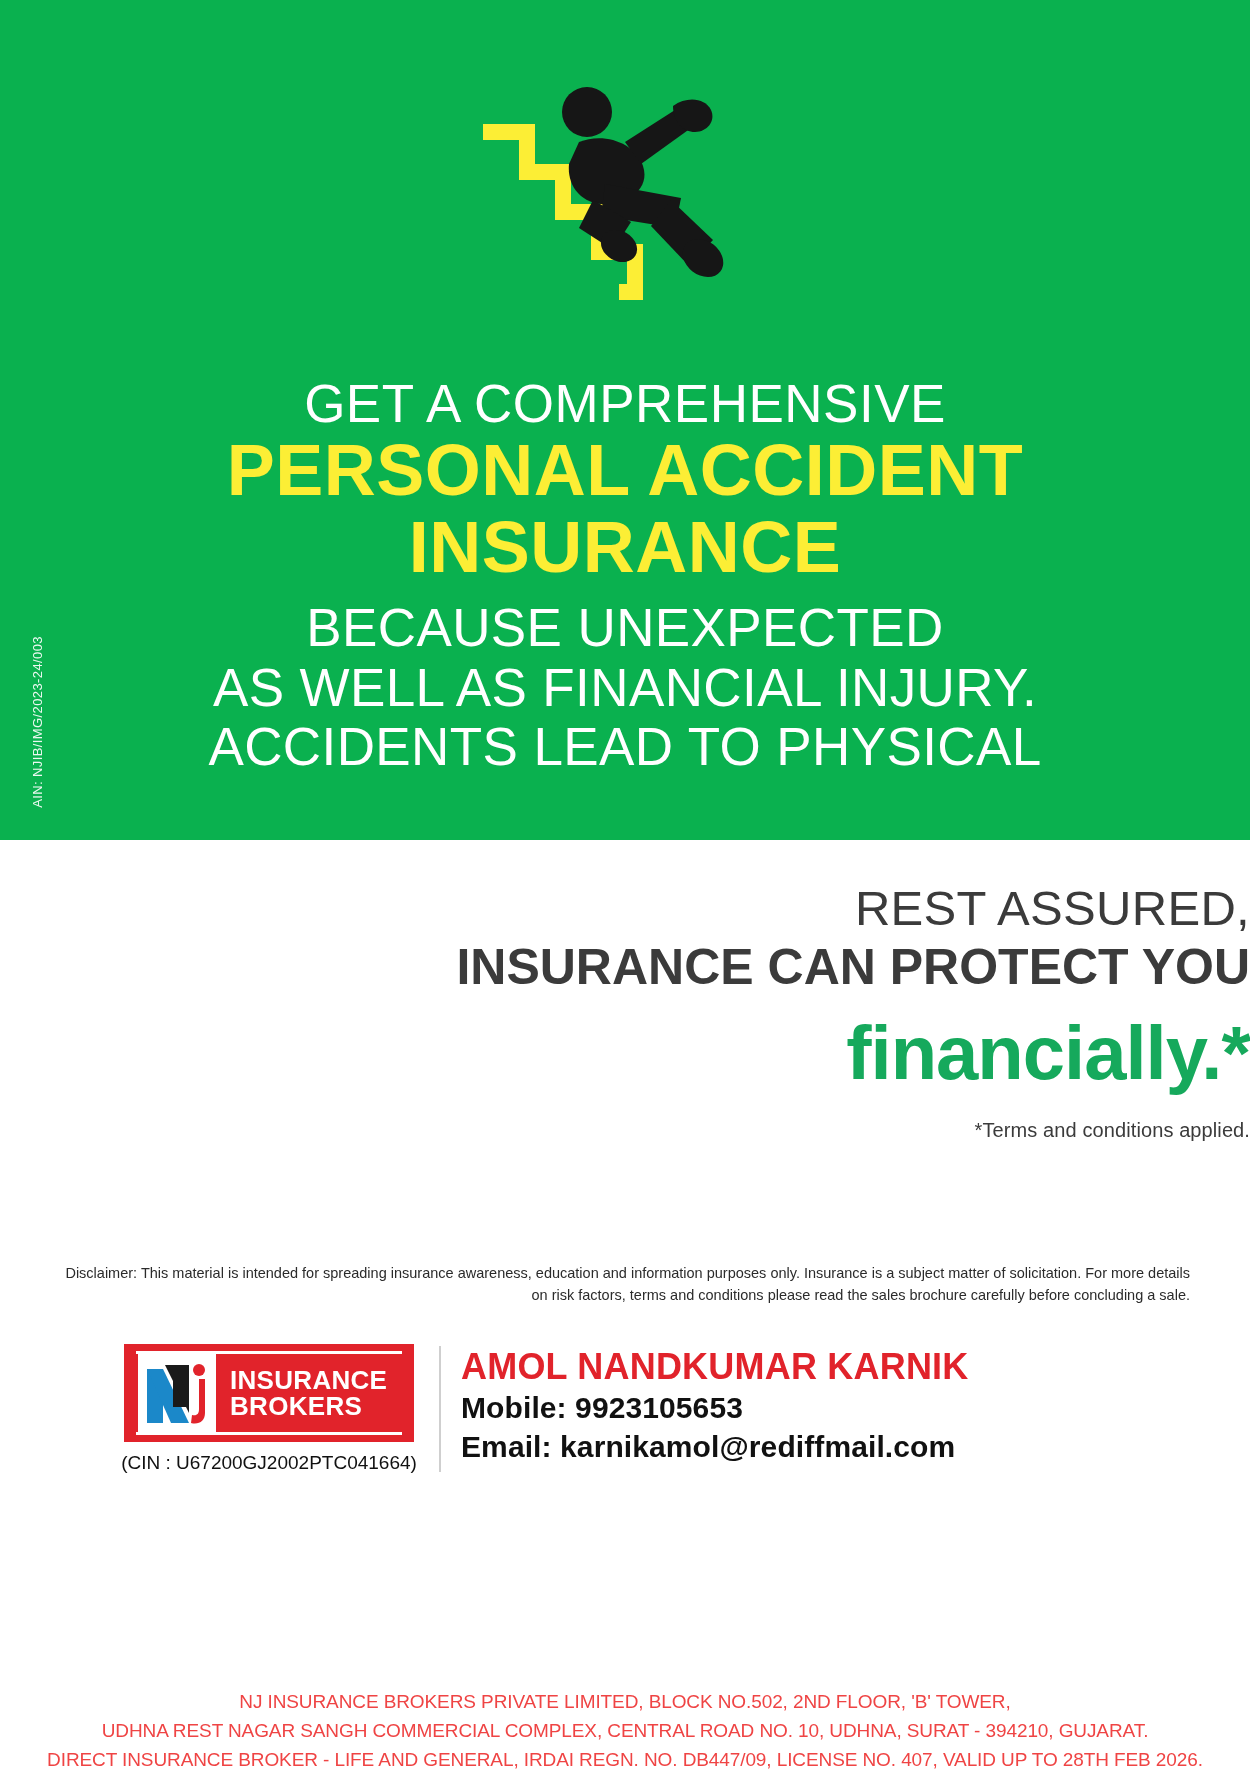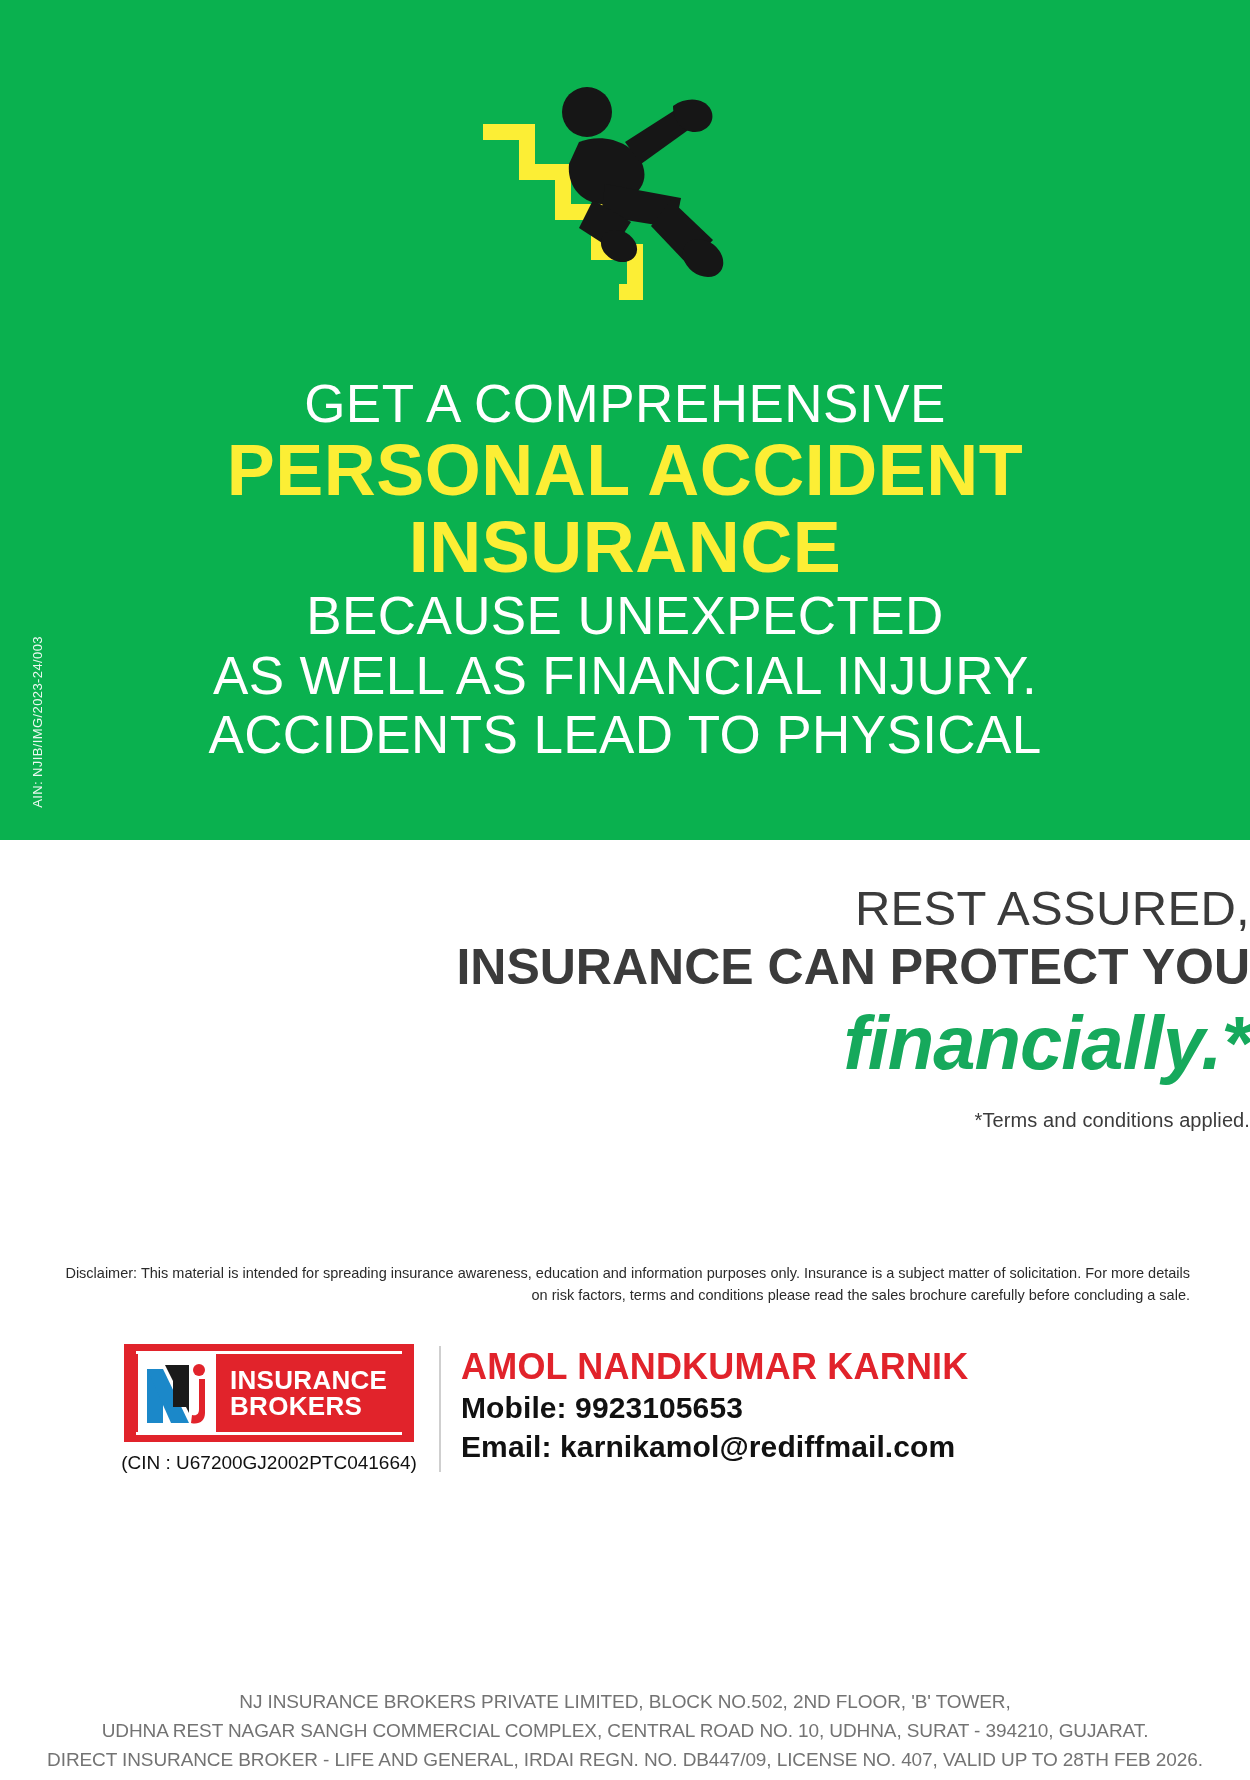--- a/index.html
+++ b/index.html
@@ -46,40 +46,40 @@
   .h-big {
     font-size:72px; font-weight:700; color:#FCEE35;
     letter-spacing:.5px; line-height:1.07;
     white-space:nowrap;
   }
   .h-sub {
     font-size:53px; font-weight:400; color:#ffffff;
     letter-spacing:.4px; line-height:1.12;
     white-space:nowrap;
   }
-  .h-pad-top { margin-top:0; }
+  .h-pad-top { margin-top:12px; }
 
   
   .mid {
     position:absolute; left:0; top:880px; width:1250px;
     text-align:right;
   }
   .m-line1 {
     font-size:49px; font-weight:400; color:#3B3B3B;
     letter-spacing:.3px; line-height:1.18;
   }
   .m-line2 {
     font-size:50px; font-weight:700; color:#3B3B3B;
     letter-spacing:0px; line-height:1.18;
     white-space:nowrap;
   }
   .m-script {
-    font-size:76px; font-weight:700; font-style:italic;
+    font-size:76px; font-weight:700; 
     color:#16A95C; line-height:1.16; letter-spacing:-1px;
-    margin-top:2px;
+    margin-top:12px;
   }
   .m-terms {
     margin-top:22px;
     font-size:20px; font-weight:400; color:#3B3B3B;
     letter-spacing:.1px;
   }
 
   
   .disclaimer {
     position:absolute; left:60px; top:1262px; width:1130px;
@@ -134,21 +134,21 @@
   }
   .agent-line {
     font-size:30px; font-weight:700; color:#111;
     letter-spacing:.1px; line-height:1.3;
   }
 
   
   .address {
     position:absolute; left:20px; top:1688px; width:1210px;
     text-align:center;
-    font-size:19px; line-height:1.52; color:#737373;
+    font-size:19px; line-height:1.52; color:#ef4444;
     letter-spacing:-.1px;
   }
 </style>
 </head>
 <body>
 
 <div class="poster">
 
   <div class="hero">
 

